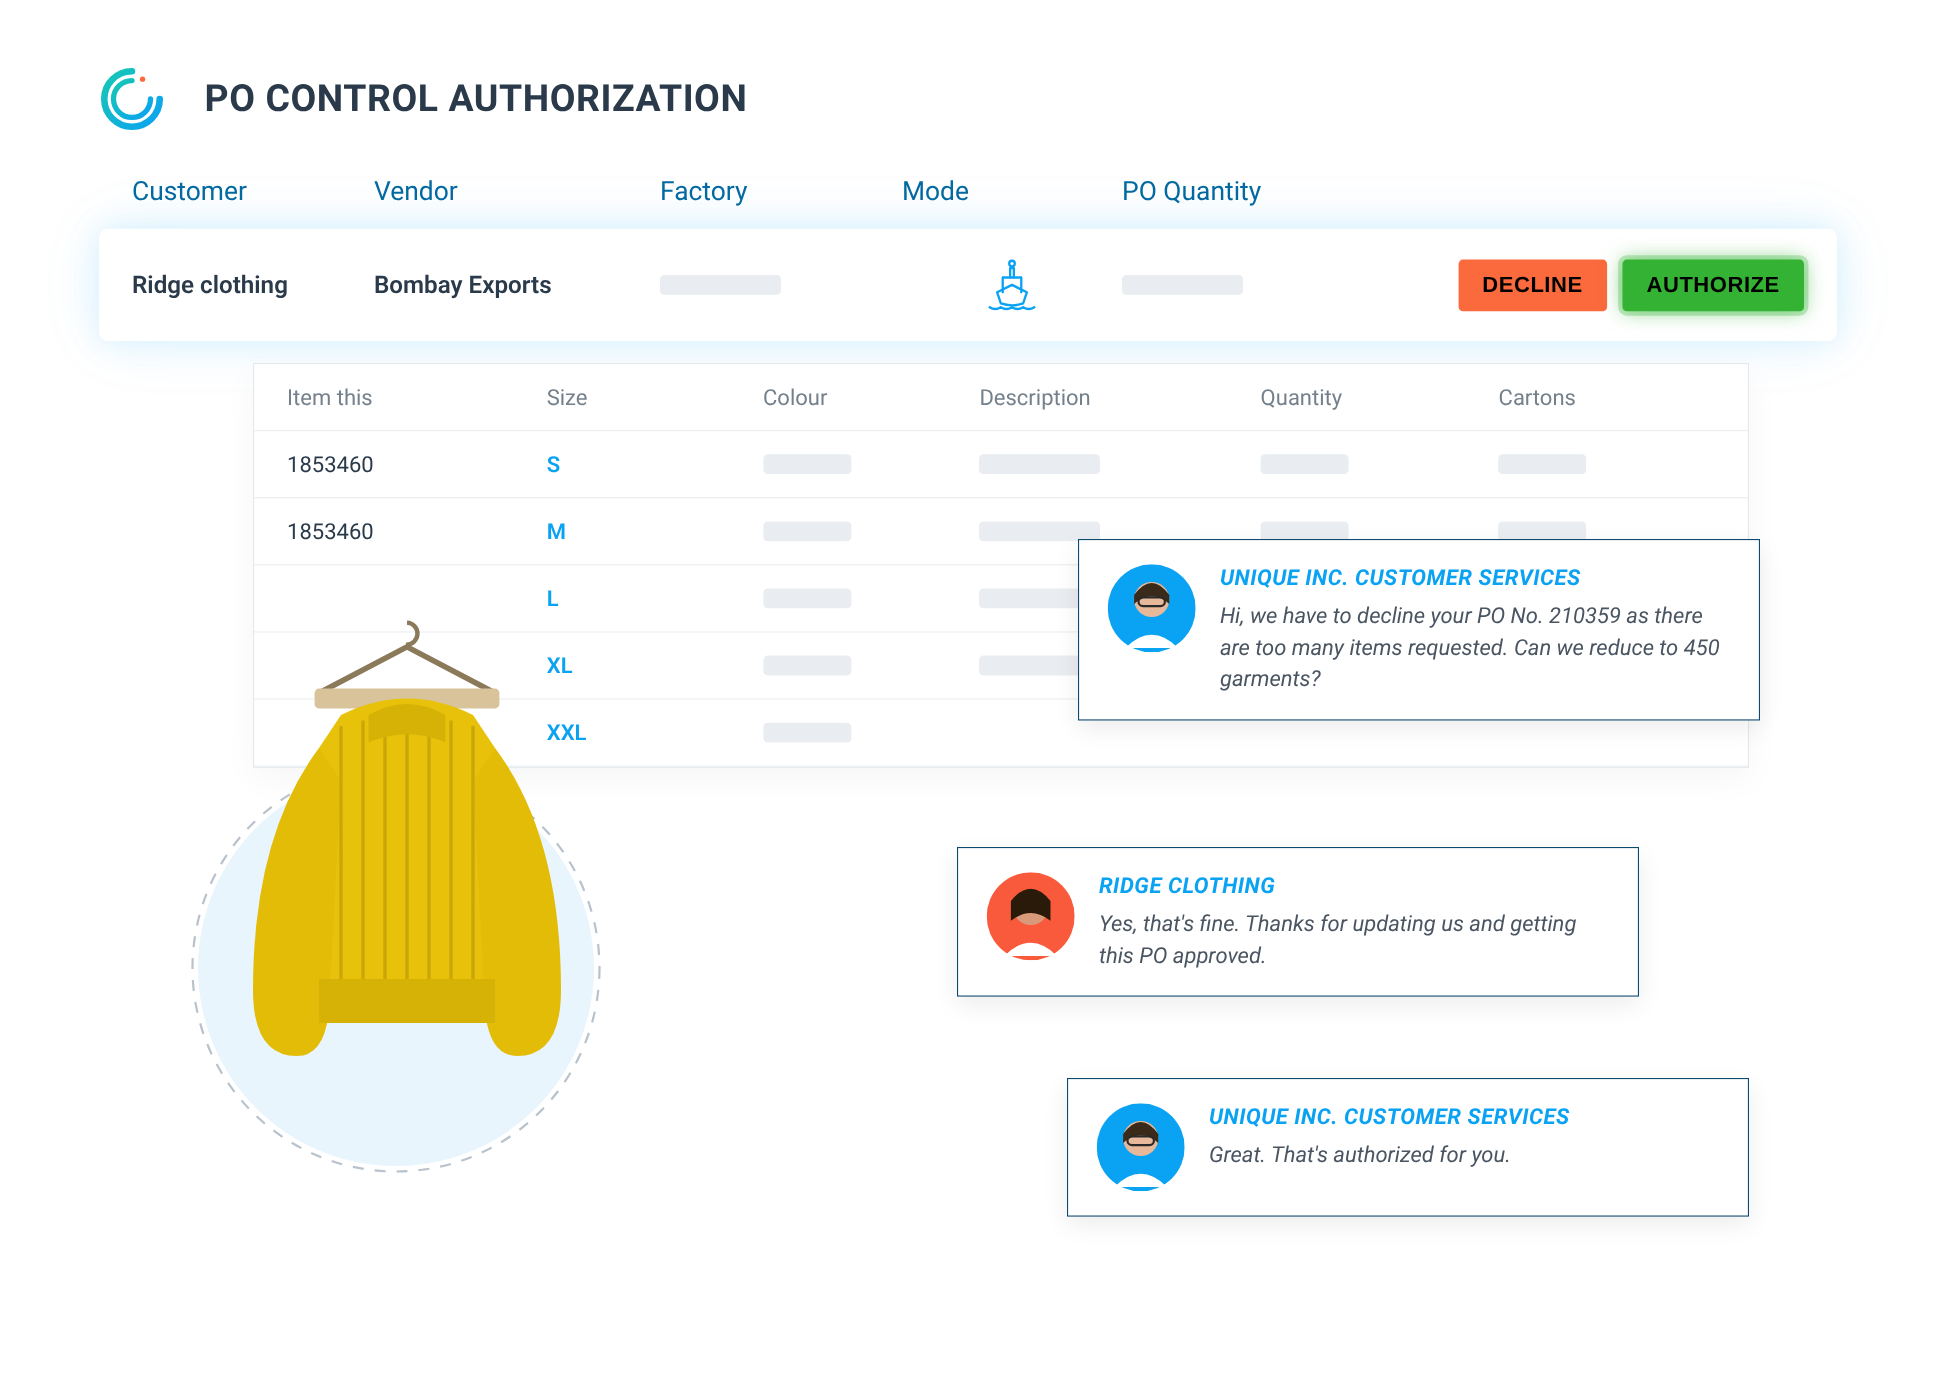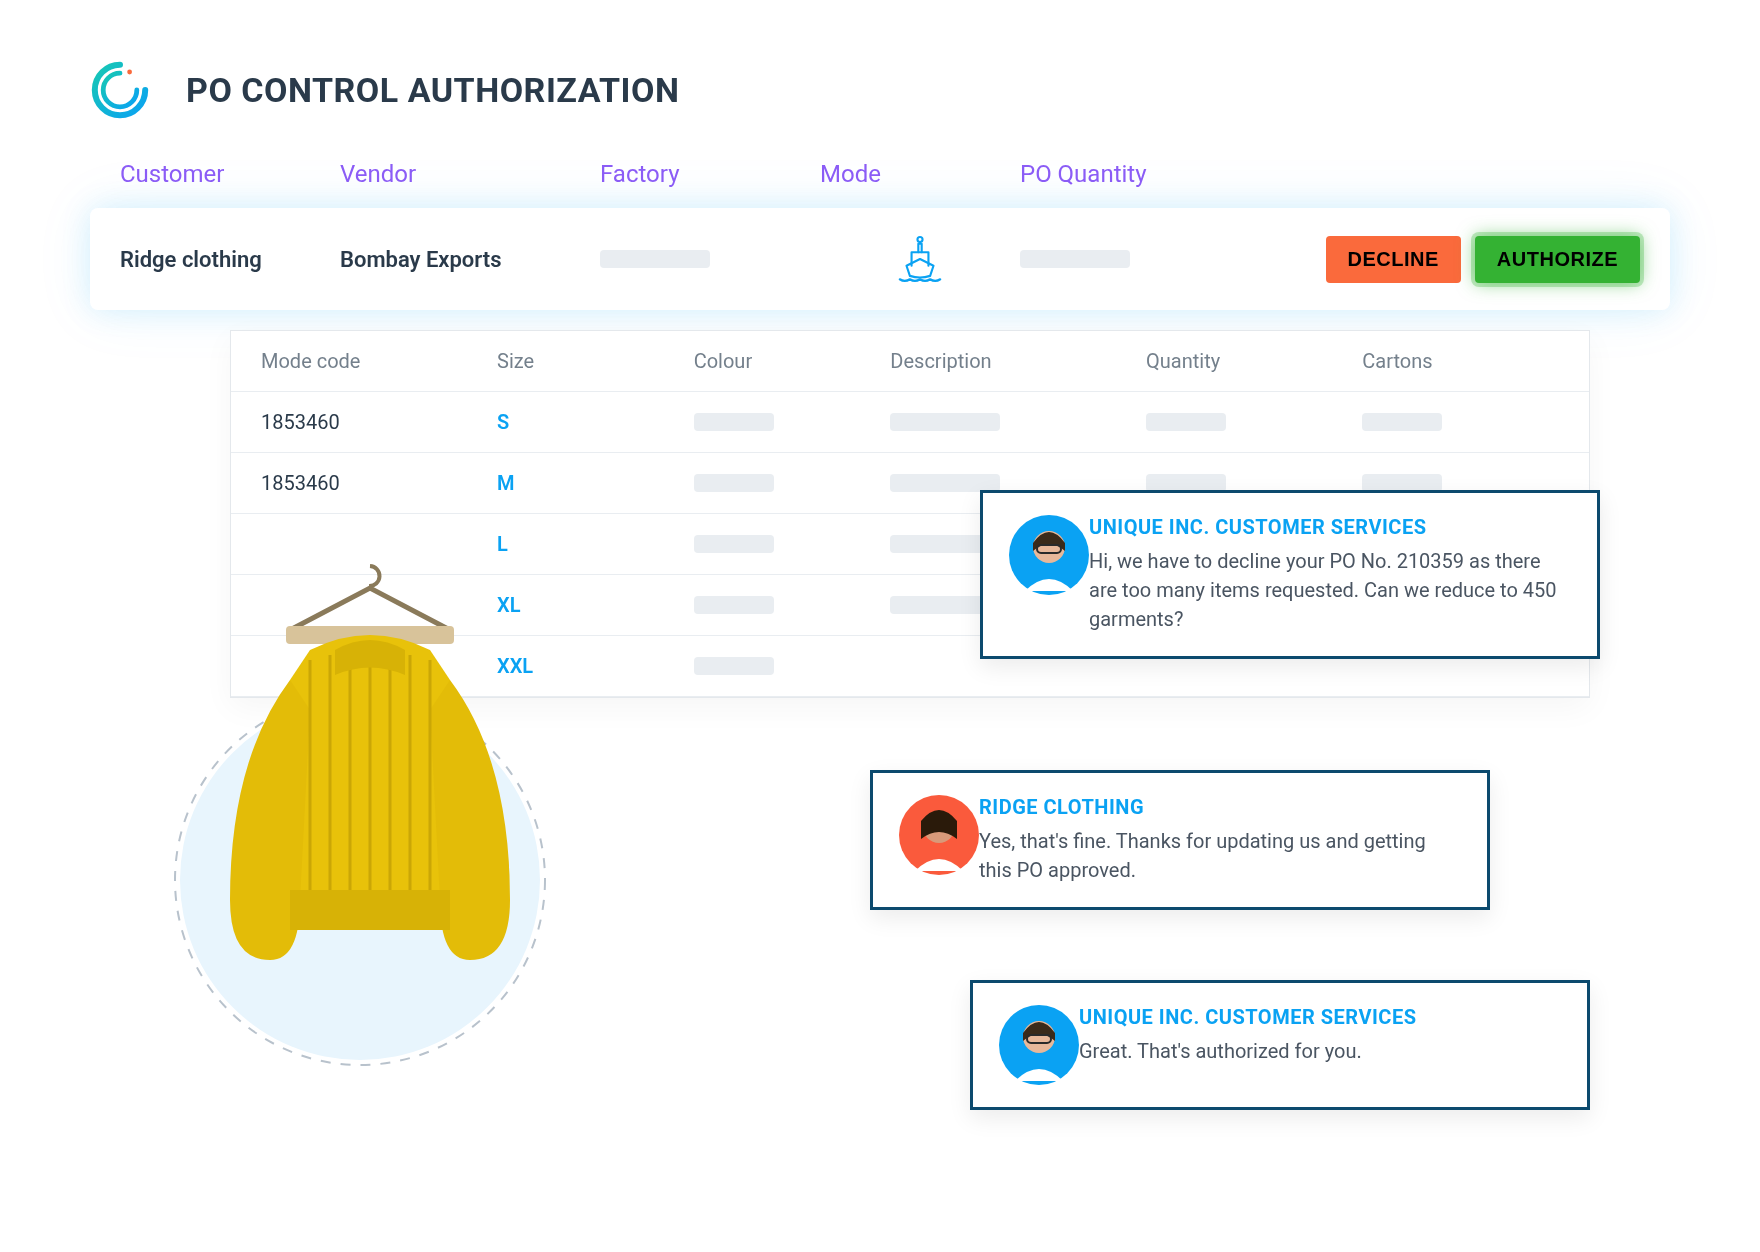--- a/index.html
+++ b/index.html
@@ -49,21 +49,21 @@
     cursor: pointer;
     border-right: 1px solid #d2d8de;
   }
   .seg-btn:last-child { border-right: none; color:#0aa2f3; }
   .seg-btn.active { background: #0aa2f3; color: #fff; }
 
   .col-headers {
     display: flex;
     align-items: center;
     padding: 0 30px 20px 30px;
-    color: #8b5cf6;
+    color: #0369a1;
     font-size: 24px;
   }
   .col-headers .h-cust { width: 220px; }
   .col-headers .h-vend { width: 260px; }
   .col-headers .h-fact { width: 220px; }
   .col-headers .h-mode { width: 200px; }
   .col-headers .h-qty  { width: 200px; }
 
   .glow-row {
     display: flex;
@@ -146,25 +146,27 @@
   .sweater {
     position:absolute;
     left: 40px; top: 0;
     width: 360px;
   }
 
   
   .chat-card {
     position:absolute;
     background:#fff;
-    border:3px solid #0c4a6e;
+    border:1px solid #0c4a6e;
     box-shadow:0 8px 22px rgba(0,0,0,0.08);
     padding:22px 26px;
     display:flex;
+    gap:22px;
     align-items:flex-start;
+    font-style:italic;
   }
   .chat-card .avatar{ width:80px; height:80px; flex-shrink:0;}
   .chat-card .sender{ color:#0aa2f3; font-weight:700; font-size:20px; letter-spacing:0.5px; margin-bottom:8px;}
   .chat-card .msg{ color:#4a5562; font-size:20px; line-height:1.45;}
   .chat1{ left:980px; top:490px; width:620px; }
   .chat2{ left:870px; top:770px; width:620px; }
   .chat3{ left:970px; top:980px; width:620px; }
 </style>
 </head>
 <body>
@@ -215,21 +217,21 @@
       <div class="ph small"></div>
     </div>
   <div class="actions">
     <button class="btn-decline">DECLINE</button>
     <button class="btn-authorize">AUTHORIZE</button>
   </div>
 </div>
 
 <div class="item-table">
   <div class="tbl-head">
-    <div class="tc-code">Mode code</div>
+    <div class="tc-code">Item this</div>
     <div class="tc-size">Size</div>
     <div class="tc-col">Colour</div>
     <div class="tc-desc">Description</div>
     <div class="tc-qty">Quantity</div>
     <div class="tc-cart">Cartons</div>
   </div>
 
   <div class="tbl-row">
     <div class="tc-code">1853460</div>
     <div class="tc-size">S</div>

